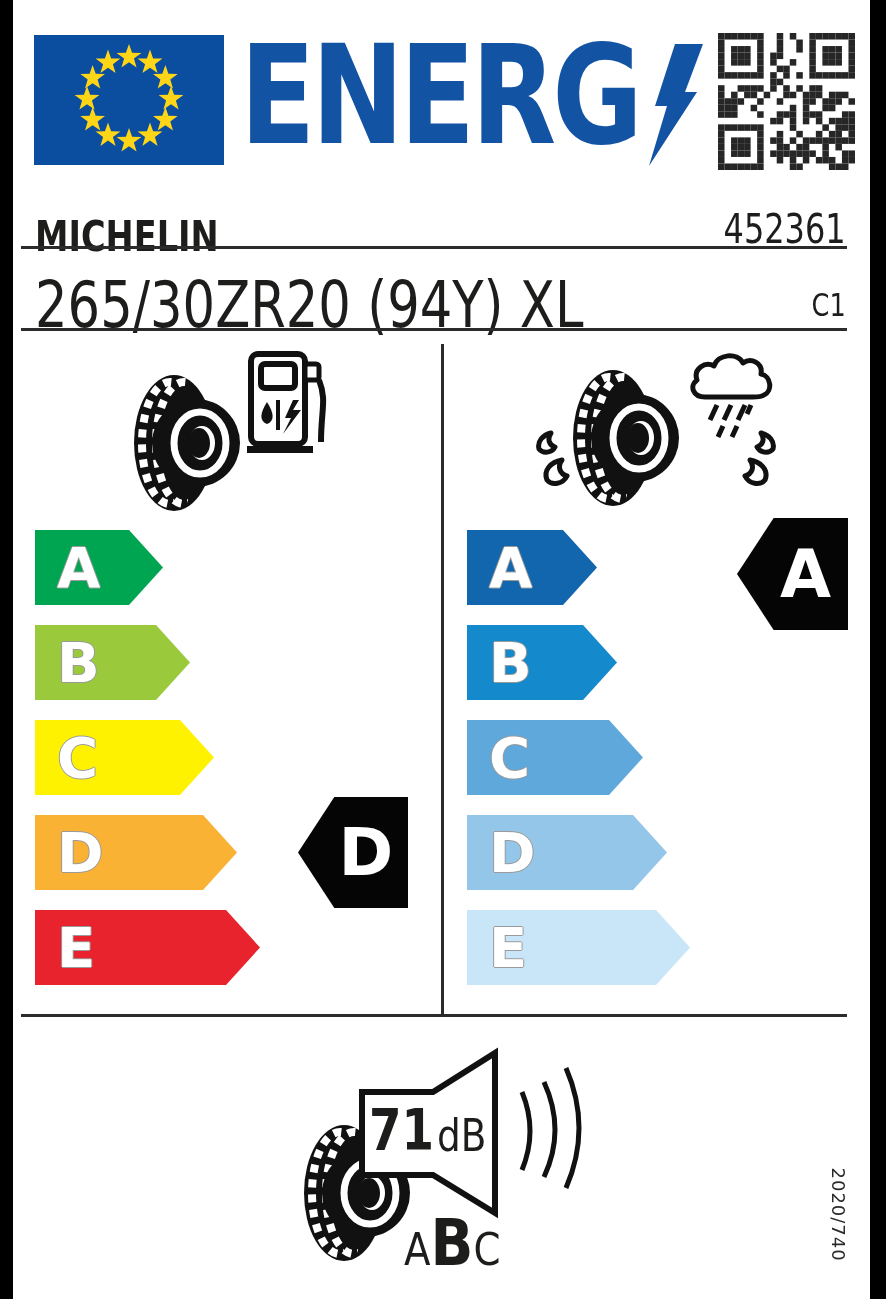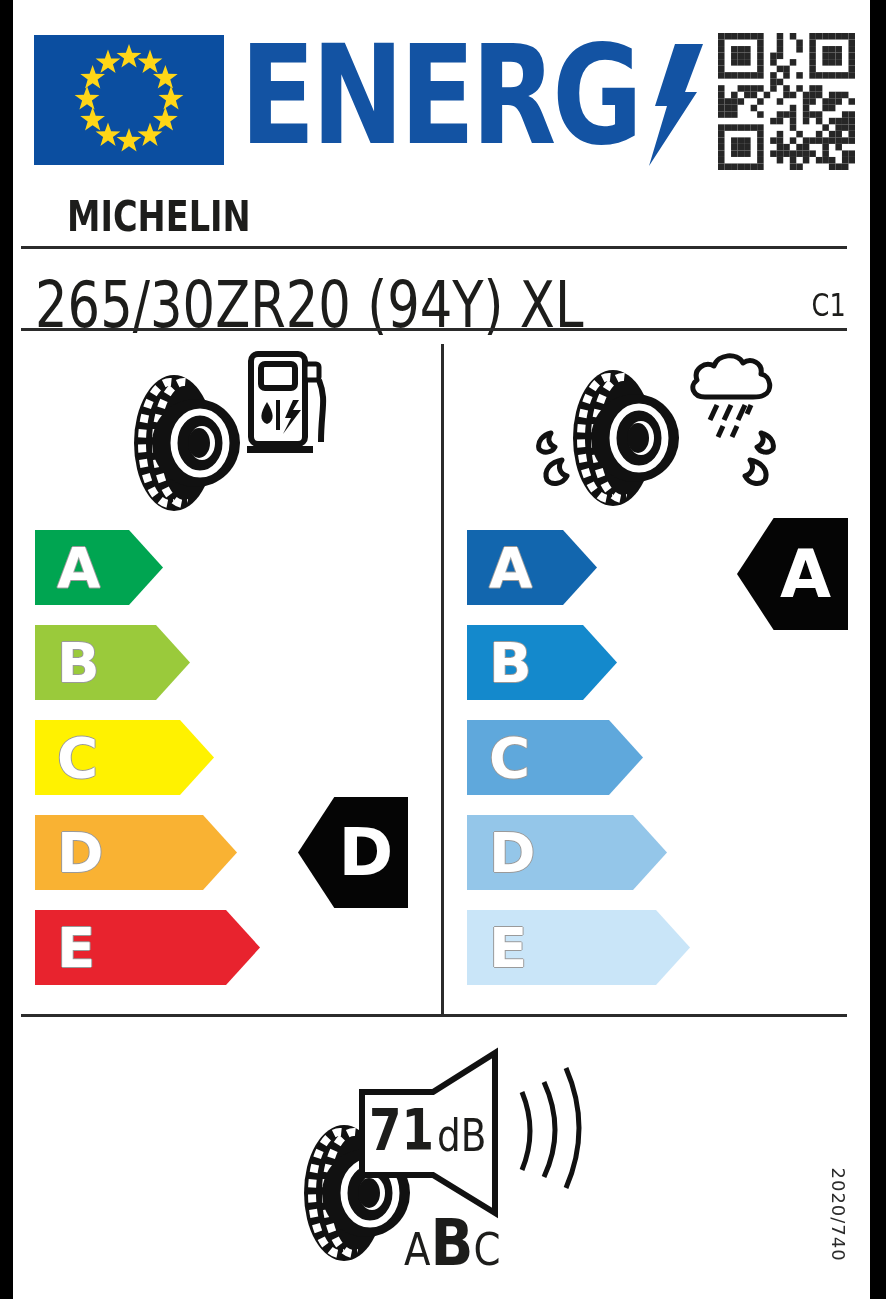--- a/index.html
+++ b/index.html
@@ -15,21 +15,21 @@
   .cond-r{display:inline-block;transform:scaleX(0.8);transform-origin:100% 50%;white-space:nowrap;}
 
   
   #eu-flag{position:absolute;left:34px;top:35px;}
   #energ-text{position:absolute;left:240px;top:40px;font-size:138px;line-height:112px;
     font-weight:bold;color:#1353a3;letter-spacing:-5px;transform:scaleX(0.8);transform-origin:0 0;}
   #bolt{position:absolute;left:645px;top:44px;}
   #qr{position:absolute;left:718px;top:33px;}
 
   
-  #brand{position:absolute;left:35px;top:192px;font-size:42px;font-weight:bold;margin-left:32px;}
+  #brand{position:absolute;left:35px;top:212px;font-size:42px;font-weight:bold;}
   #article{position:absolute;right:40px;top:206px;font-size:40px;}
   #size{position:absolute;left:35px;top:268px;font-size:64px;}
   #class{position:absolute;right:40px;top:286px;font-size:32px;}
 
   .hline{position:absolute;left:21px;width:826px;height:3px;background:#2b2b2b;}
   #hline1{top:246px;}
   #hline2{top:328px;}
   #hline3{top:1014px;}
   #vdivider{position:absolute;left:441px;top:344px;width:3px;height:670px;background:#2b2b2b;}
 
@@ -326,20 +326,21 @@
         <rect x="39.14" y="130.48" width="6.52" height="6.52"></rect>
         <rect x="71.76" y="130.48" width="6.52" height="6.52"></rect>
         <rect x="78.29" y="130.48" width="6.52" height="6.52"></rect>
         <rect x="110.90" y="130.48" width="6.52" height="6.52"></rect>
         <rect x="117.43" y="130.48" width="6.52" height="6.52"></rect>
         <rect x="123.95" y="130.48" width="6.52" height="6.52"></rect>
       </g>
     </svg>
 
   <div id="brand"><span class="cond">MICHELIN</span></div>
+  <div id="article"><span class="cond-r">452361</span></div>
   <div id="hline1" class="hline"></div>
 
   <div id="size"><span class="cond">265/30ZR20 (94Y) XL</span></div>
   <div id="class"><span class="cond-r">C1</span></div>
   <div id="hline2" class="hline"></div>
 
   <div id="vdivider"></div>
 
   <svg id="fuel-icon" width="205" height="172" viewBox="0 0 205 172">
     <g id="fuel-tyre" transform="translate(3,25)">

